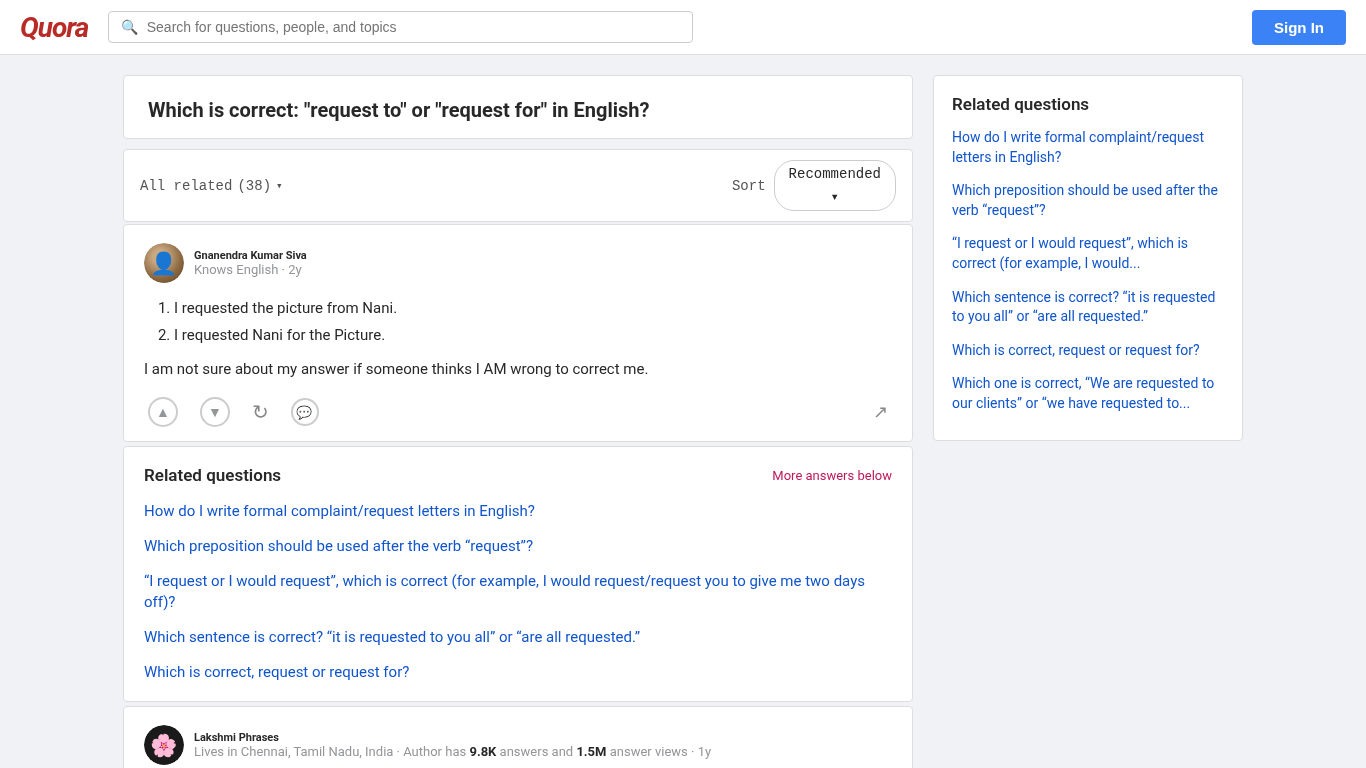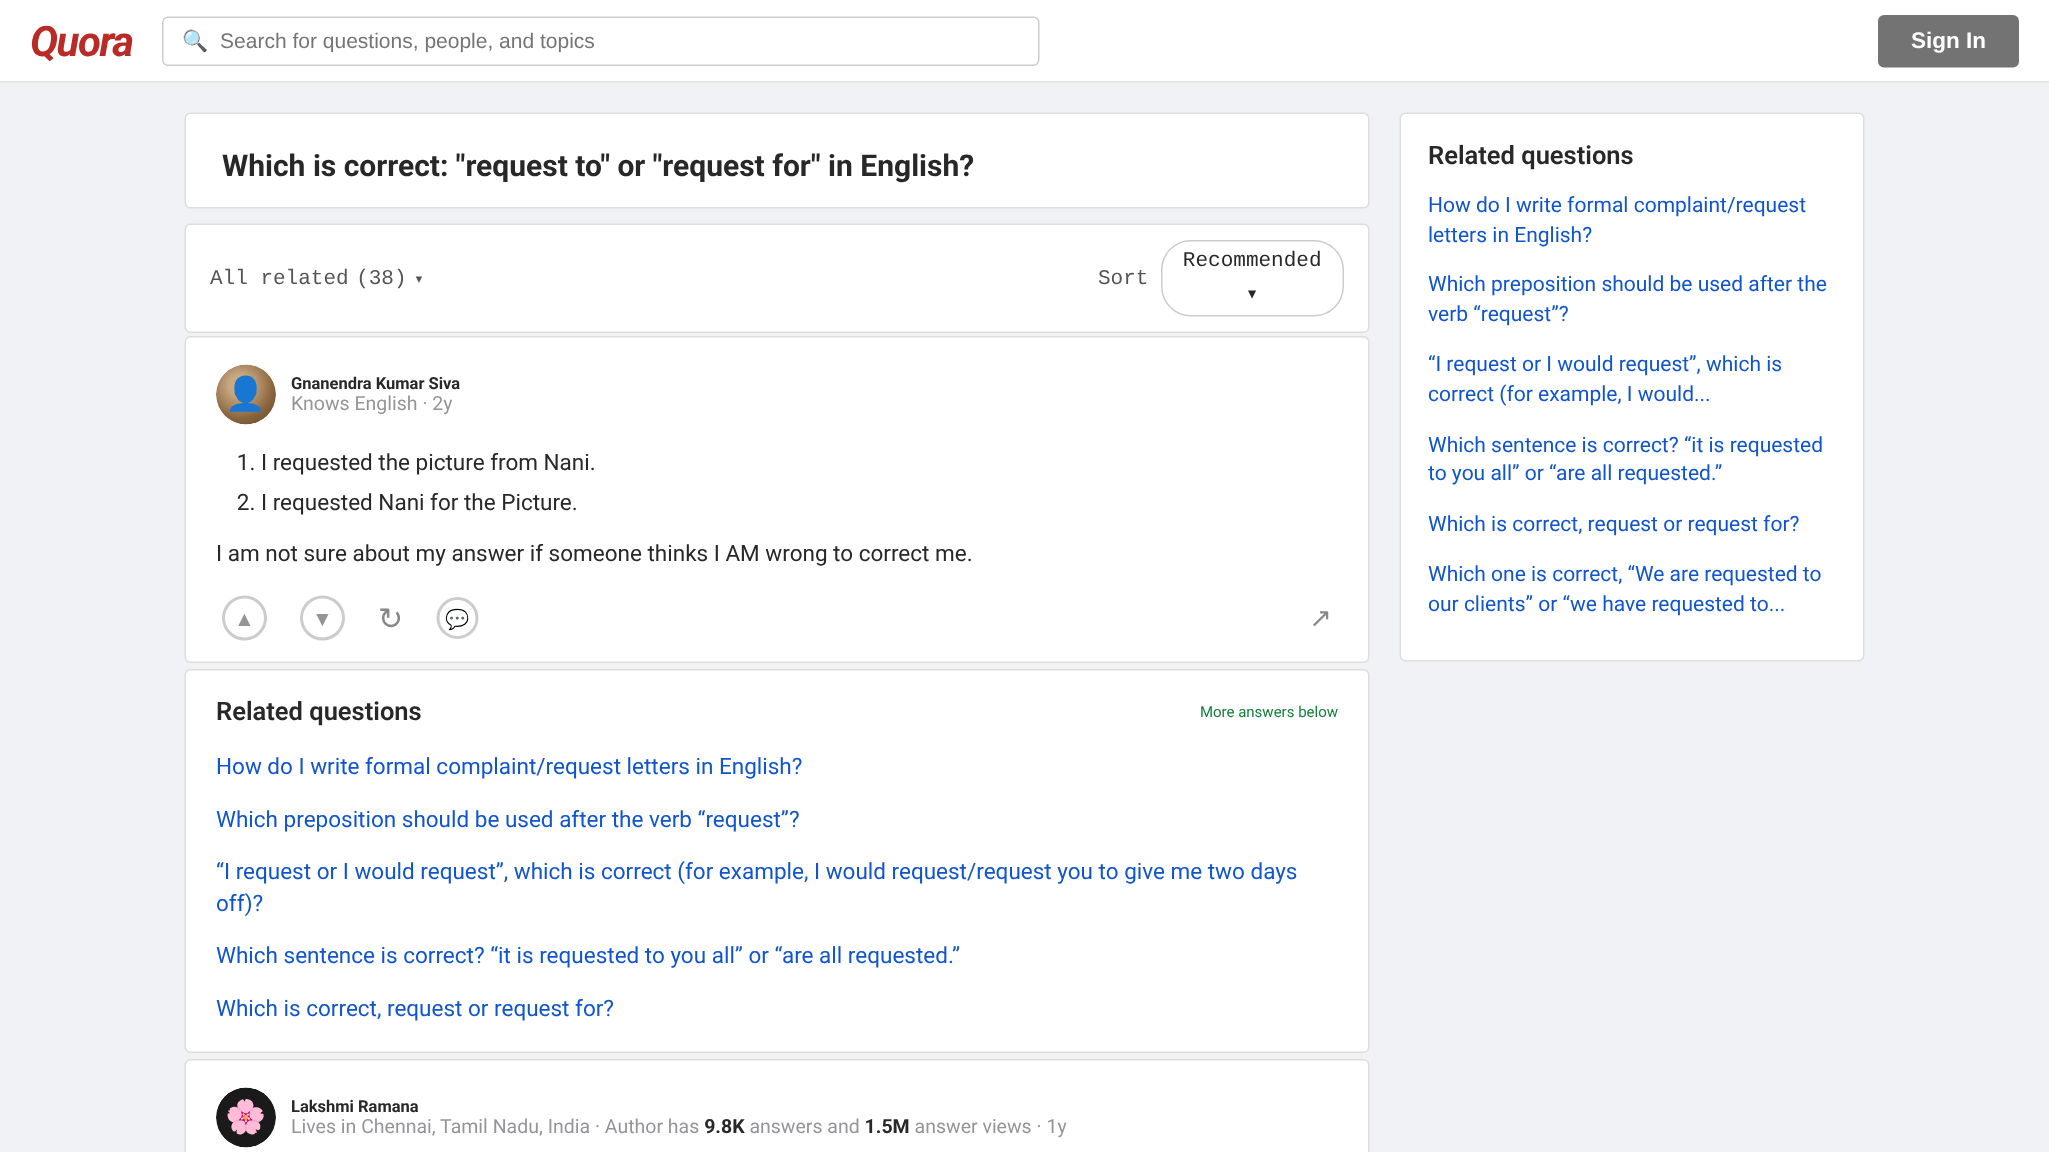--- a/index.html
+++ b/index.html
@@ -48,21 +48,21 @@
     }
     .search-input {
       border: none;
       outline: none;
       width: 100%;
       font-size: 14px;
       color: #555;
     }
     .header-spacer { flex: 1; }
     .sign-in-btn {
-      background: #737373;
+      background: #3b82f6;
       color: #fff;
       border: none;
       border-radius: 4px;
       padding: 9px 22px;
       font-size: 15px;
       font-weight: 600;
       cursor: pointer;
     }
 
     
@@ -216,22 +216,22 @@
       align-items: center;
       justify-content: space-between;
       margin-bottom: 16px;
     }
     .related-section-title {
       font-size: 17px;
       font-weight: 600;
       color: #282829;
     }
     .more-answers-below {
-      font-size: 10px;
-      color: #15803d;
+      font-size: 13px;
+      color: #be185d;
     }
     .related-link {
       display: block;
       color: #1155cc;
       font-size: 15px;
       text-decoration: none;
       margin-bottom: 14px;
       line-height: 1.4;
     }
     .related-link:last-child { margin-bottom: 0; }
@@ -386,21 +386,21 @@
     </div>
 
     <div class="answer-card-second">
       <div class="answerer-row">
         <div class="avatar">
           <div class="lakshmi-avatar">
             <span style="font-size:22px;">🌸</span>
           </div>
         </div>
         <div class="answerer-info">
-          <a class="answerer-name">Lakshmi Ramana</a>
+          <a class="answerer-name">Lakshmi Phrases</a>
           <span class="second-meta">
             <span>Lives in Chennai, Tamil Nadu, India · Author has</span>
             <strong>9.8K</strong>
             <span>answers and</span>
             <strong>1.5M</strong>
             <span>answer views · 1y</span>
           </span>
         </div>
       </div>
 

